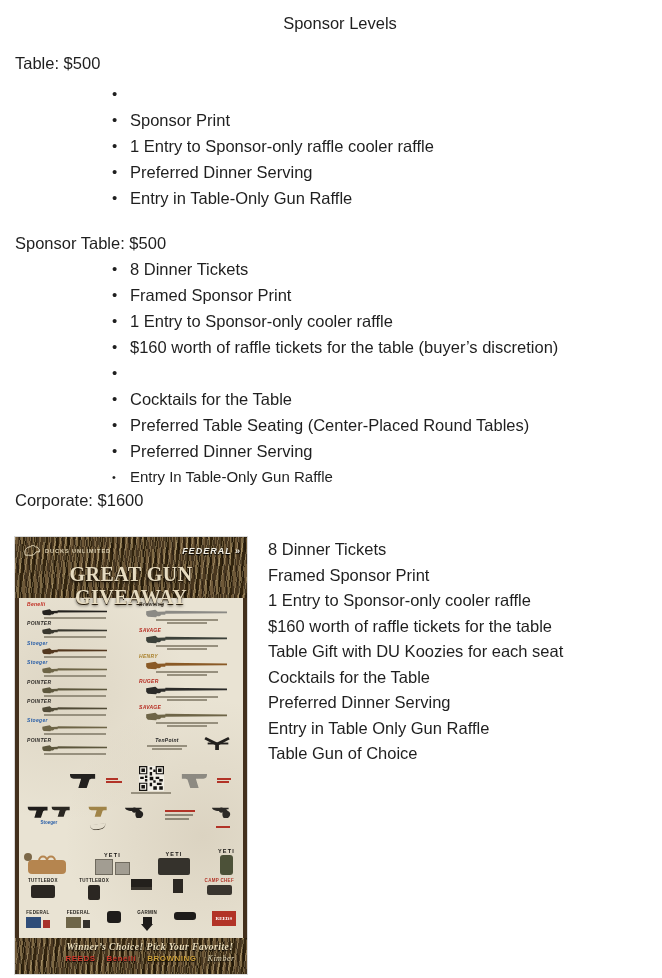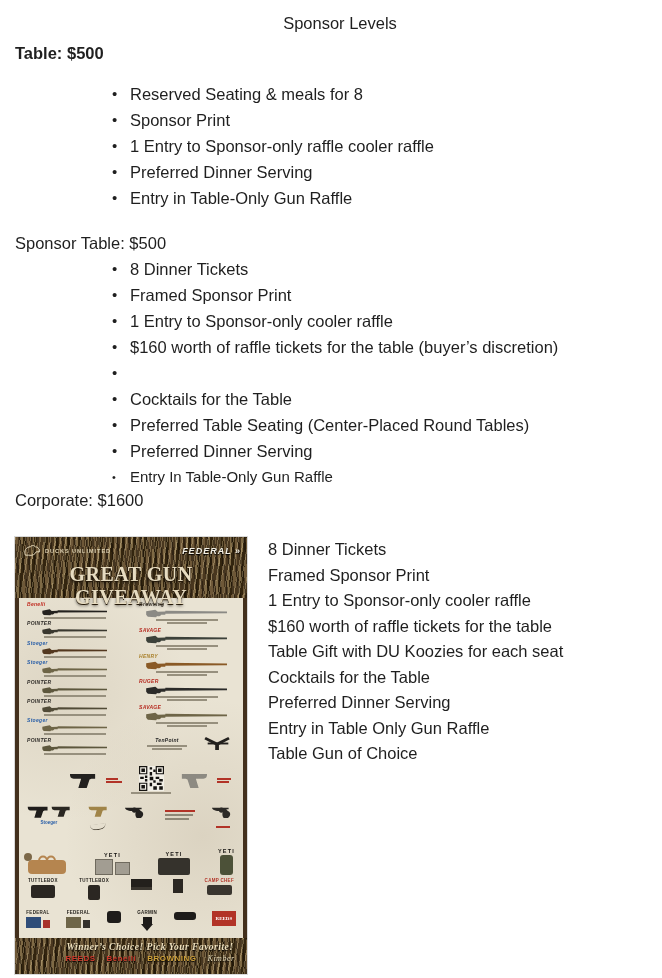--- a/index.html
+++ b/index.html
@@ -2,21 +2,21 @@
 <html><head>
 <meta charset="utf-8">
 <style>
   * { margin:0; padding:0; box-sizing:border-box; }
   html,body { background:#ffffff; }
   .page { position:relative; width:662px; height:978px; background:#fff; overflow:hidden;
           font-family:"Liberation Sans", sans-serif; color:#1f1f1f; font-size:16.5px; }
 
   .doc-title { position:absolute; top:14px; left:0; width:662px; text-align:center; padding-left:18px; }
   .sec-h { position:absolute; left:15px; }
-  #h1 { top:44px;font-weight:bold; } #h2 { top:234px; } #h3 { top:491px; }
+  #h1 { top:54px; } #h2 { top:234px; } #h3 { top:491px; }
 
   .blist { position:absolute; }
   #list1 { left:110px; top:81px;  width:540px; }
   #list2 { left:110px; top:256px; width:545px; }
   #list3 { left:238px; top:537px; width:420px; line-height:25.5px; }
   .brow { display:flex; line-height:26px; }
   #list3 .brow { line-height:25.5px; }
   .bdot { flex:none; width:20px; padding-left:2px; font-size:15px; }
   #list3 .bdot { width:30px; }
   #list2 .brow:last-child { font-size:15px; }
@@ -156,21 +156,20 @@
 
 <div class="page">
 
   <div class="doc-title">Sponsor Levels</div>
 
   <div class="sec-h" id="h1">Table: $500</div>
   <div class="blist" id="list1">
 
       <div class="brow">
         <span class="bdot">•</span>
-        <span class="btxt">Reserved Seating &amp; meals for 8</span>
       </div>
 
       <div class="brow">
         <span class="bdot">•</span>
         <span class="btxt">Sponsor Print</span>
       </div>
 
       <div class="brow">
         <span class="bdot">•</span>
         <span class="btxt">1 Entry to Sponsor-only raffle cooler raffle</span>

